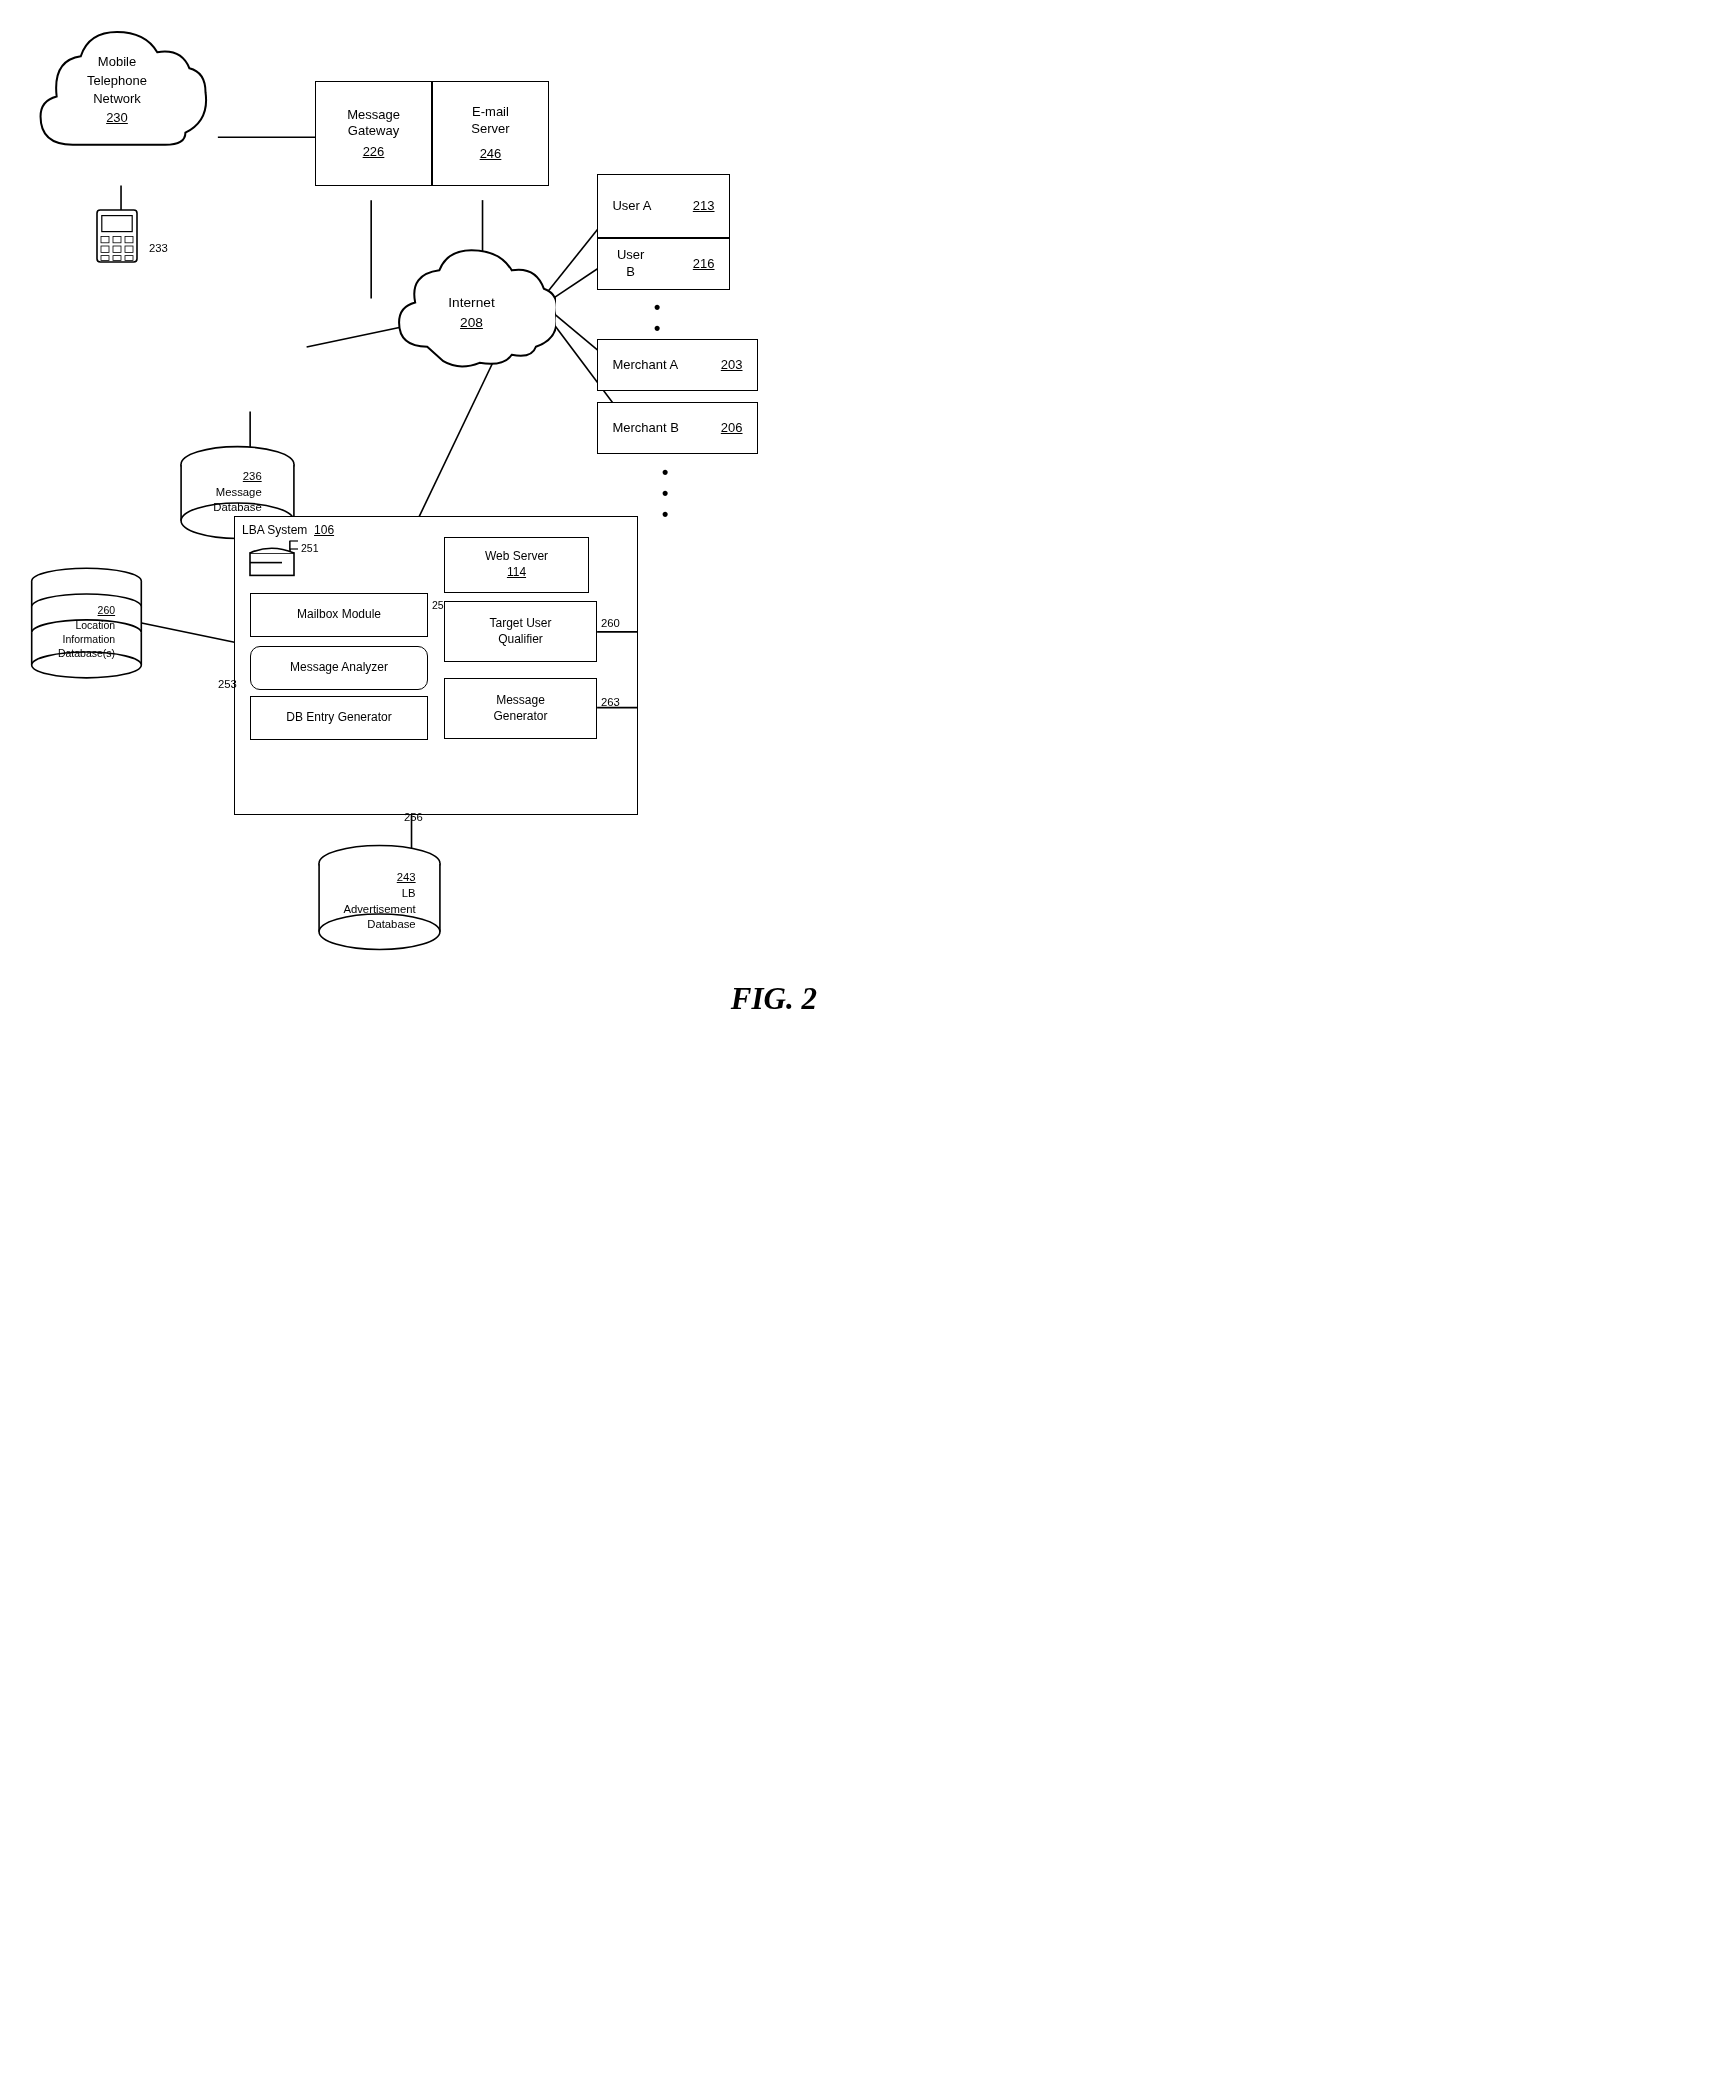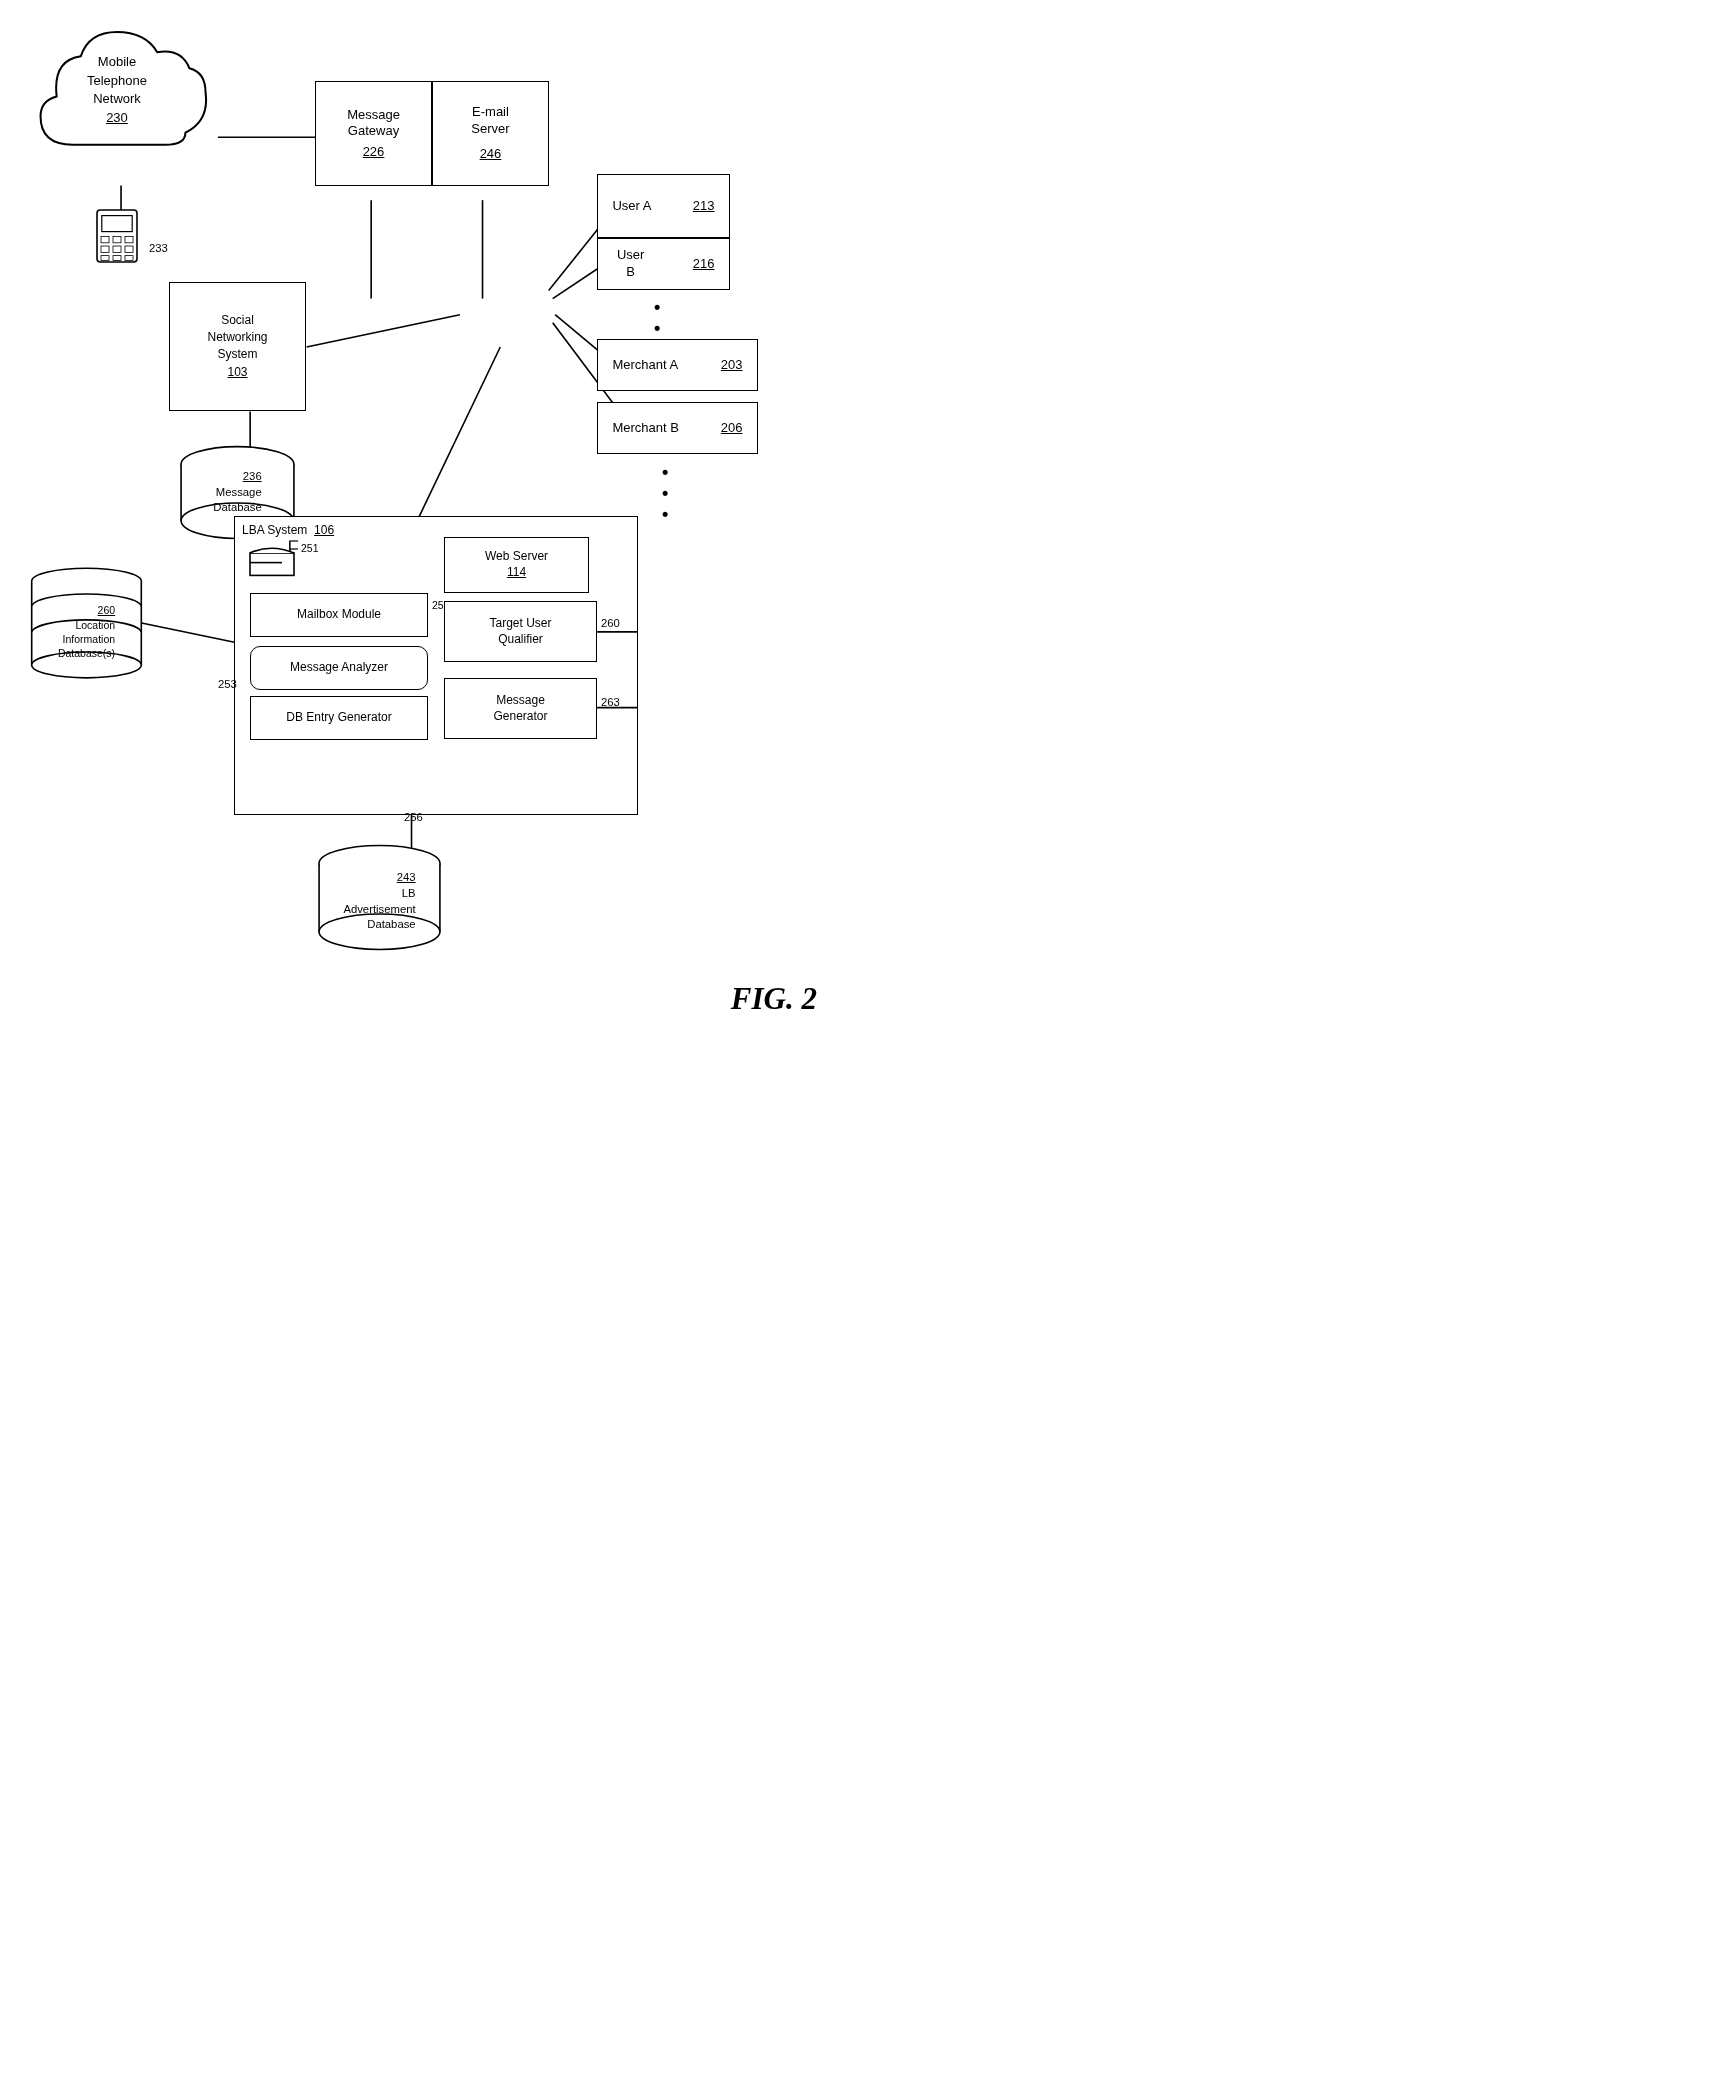--- a/index.html
+++ b/index.html
@@ -183,20 +183,29 @@
   <div class="box" style="left:315px; top:81px; width:117px; height:105px;">
     <div style="font-size:13px;">Message<br>Gateway</div>
     <div style="text-decoration:underline; font-size:13px; margin-top:3.2px;">226</div>
   </div>
 
   <div class="box" style="left:432px; top:81px; width:117px; height:105px;">
     <div style="font-size:13px;">E-mail<br>Server</div>
     <div style="text-decoration:underline; font-size:13px; margin-top:8px;">246</div>
   </div>
 
+  <div class="cloud" style="left:387px; top:242px; width:169px; height:129px;">
+    <svg viewBox="0 0 210 160" xmlns="http://www.w3.org/2000/svg">
+      <path d="M50,130 Q15,130 15,100 Q15,80 35,75 Q28,40 65,35 Q75,10 105,10 Q140,10 155,35 Q185,30 195,58 Q215,65 210,90 Q215,120 185,130 Q180,145 155,140 Q145,155 115,150 Q90,160 70,148 Z" fill="#fff" stroke="#000" stroke-width="2.5"></path>
+    </svg>
+    <div class="cloud-text" style="padding-top:12px;">
+      <div style="font-size:13.7px; font-weight:normal;">Internet</div>
+      <div style="text-decoration:underline; font-size:13.7px;">208</div>
+    </div>
+  </div>
 
   <div class="box" style="left:597px; top:174px; width:133px; height:64px;">
     <div style="display:flex; align-items:center; justify-content:space-between; width:100%; padding:0 9.7px;">
       <span style="font-size:13px;">User A</span>
       <span style="text-decoration:underline; font-size:13px;">213</span>
     </div>
   </div>
 
   <div class="box" style="left:597px; top:238px; width:133px; height:52px;">
     <div style="display:flex; align-items:center; justify-content:space-between; width:100%; padding:0 9.7px;gap:44px;">
@@ -216,24 +225,20 @@
 
   <div class="box" style="left:597px; top:402px; width:161px; height:52px;">
     <div style="display:flex; align-items:center; justify-content:space-between; width:100%; padding:0 9.7px;">
       <span style="font-size:13px;">Merchant B</span>
       <span style="text-decoration:underline; font-size:13px;">206</span>
     </div>
   </div>
 
   <div style="position:absolute; left:662px; top:462px; font-size:18px; font-weight:bold;">•<br>•<br>•</div>
 
-  <div class="box" style="left:169px; top:282px; width:137px; height:129px;">
-    <div style="font-size:12px; line-height:1.4;">Social<br>Networking<br>System</div>
-    <div style="text-decoration:underline; font-size:12px; margin-top:3.2px;">103</div>
-  </div>
 
   <div class="cylinder" style="left:169px; top:436px; width:137px; height:105px;">
     <svg viewBox="0 0 170 130" xmlns="http://www.w3.org/2000/svg">
 
       <ellipse cx="85" cy="35" rx="70" ry="22" fill="#fff" stroke="#000" stroke-width="2"></ellipse>
       <rect x="15" y="35" width="140" height="70" fill="#fff" stroke="none"></rect>
       <line x1="15" y1="35" x2="15" y2="105" stroke="#000" stroke-width="2"></line>
       <line x1="155" y1="35" x2="155" y2="105" stroke="#000" stroke-width="2"></line>
       <ellipse cx="85" cy="105" rx="70" ry="22" fill="#fff" stroke="#000" stroke-width="2"></ellipse>
     </svg>

